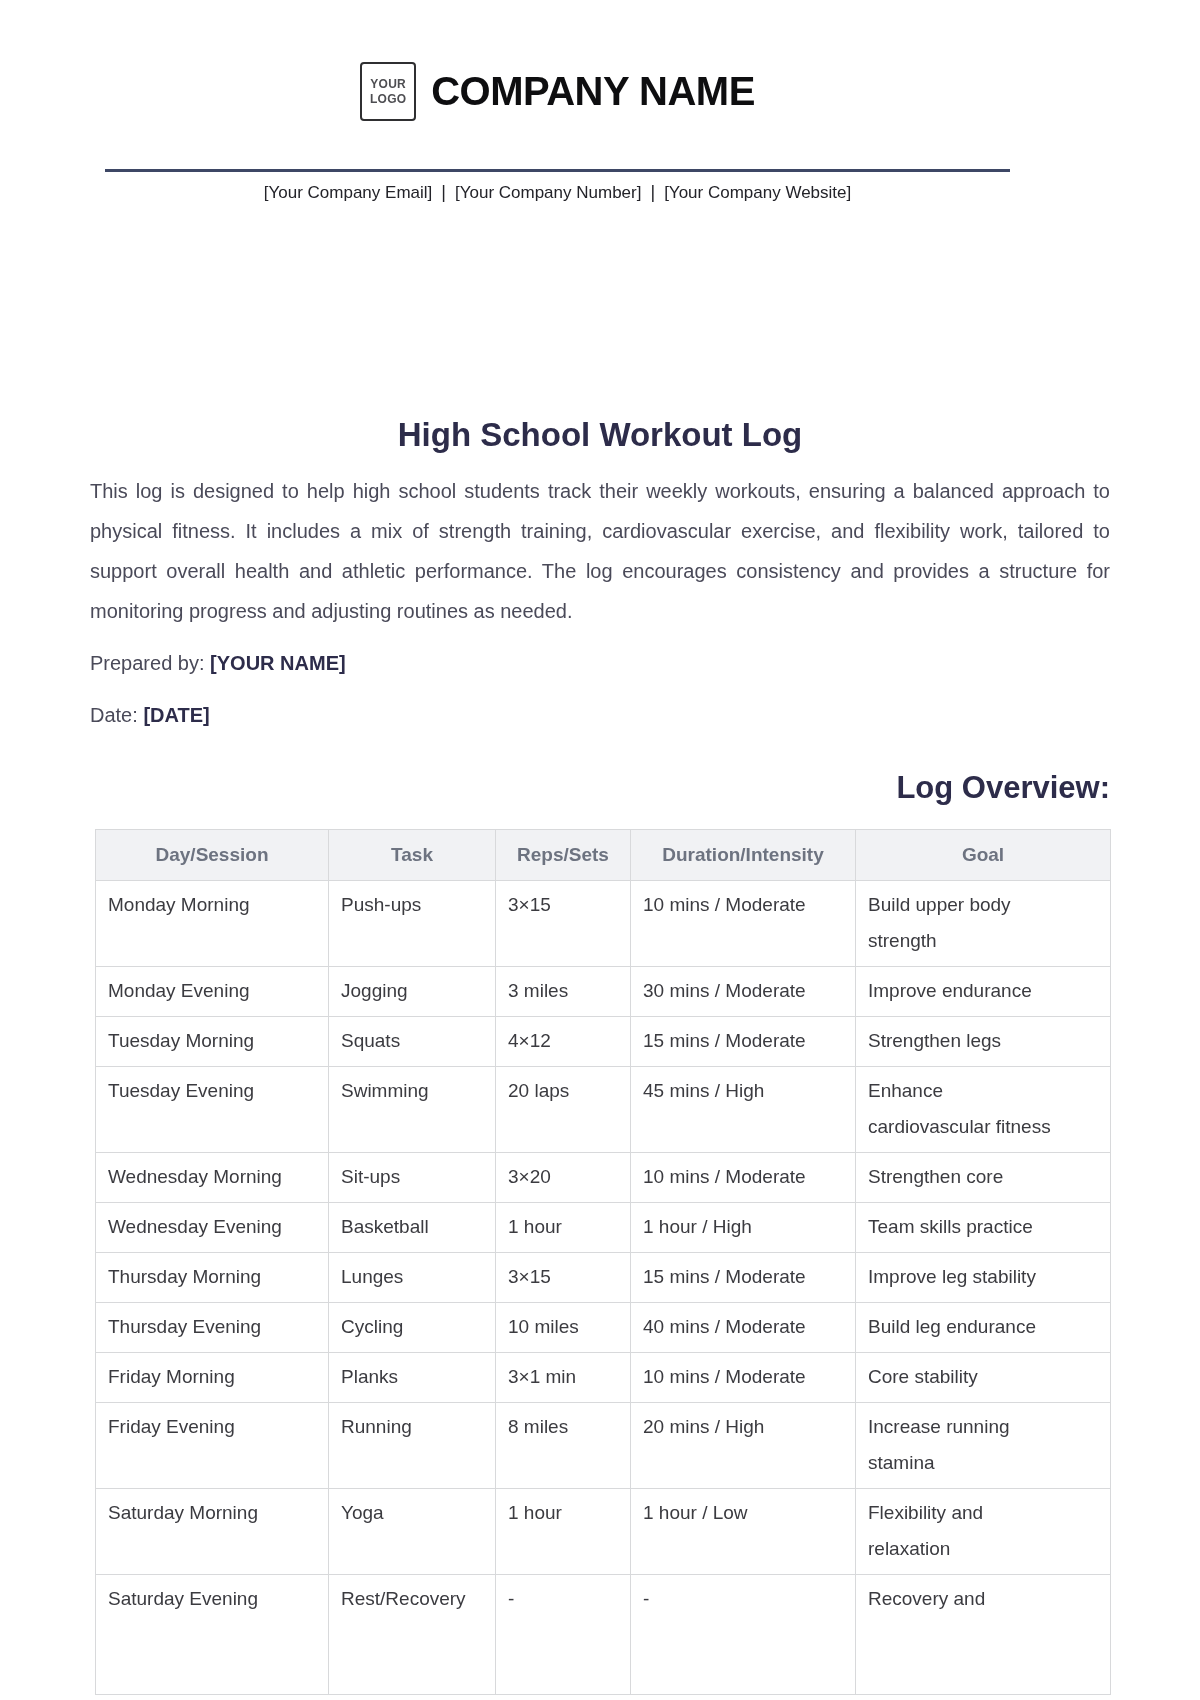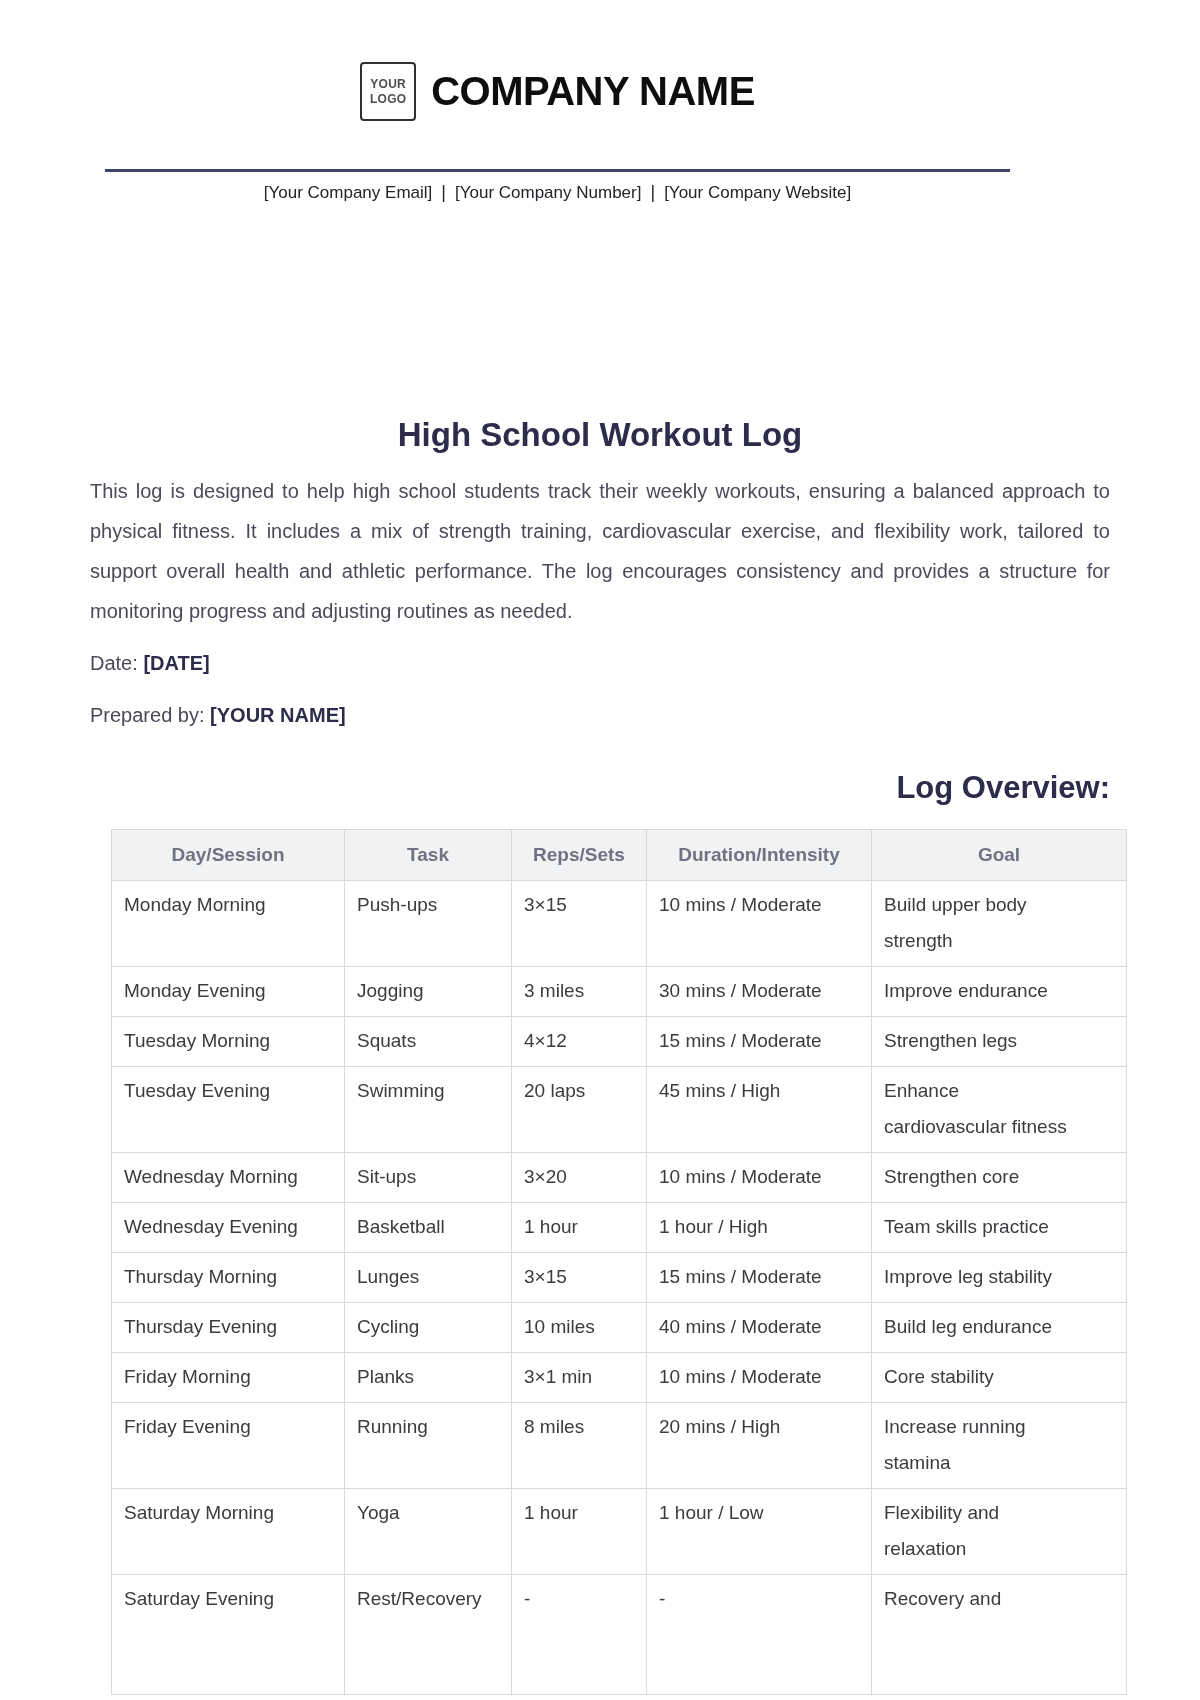--- a/index.html
+++ b/index.html
@@ -43,21 +43,21 @@
   .meta-line { margin-top: 12px; font-size: 20px; line-height: 40px; color: var(--body-text, #4a4a59); }
   .meta-line b { color: var(--heading-text, #2d2c4a); font-weight: bold; }
   .section-heading {
     margin-top: 38px; font-size: 31px; line-height: 30px; font-weight: bold;
     color: var(--heading-text, #2d2c4a);
     text-align: right;
   }
 
   
   table.workout {
-    margin-top: 26px; margin-left: 21px;
+    margin-top: 26px; margin-left: 5px;
     width: 1015px; border-collapse: collapse; table-layout: fixed;
   }
   col.c1 { width: 233px; } col.c2 { width: 167px; } col.c3 { width: 135px; }
   col.c4 { width: 225px; } col.c5 { width: 255px; }
   table.workout th, table.workout td { border: 1px solid var(--table-border, #d8d9db); }
   table.workout th {
     background: var(--table-header-bg, #f1f2f4);
     color: var(--table-header-text, #6d7380);
     font-size: 19px; font-weight: bold; text-align: center;
     padding: 7px 6px; line-height: 36px;
@@ -88,26 +88,26 @@
       <span>[Your Company Email]</span><span class="contact-sep">|</span><span>[Your Company Number]</span><span class="contact-sep">|</span><span>[Your Company Website]</span>
     </div>
   </div>
 
   <div class="doc">
     <h1 class="doc-title">High School Workout Log</h1>
 
     <p class="doc-desc">This log is designed to help high school students track their weekly workouts, ensuring a balanced approach to physical fitness. It includes a mix of strength training, cardiovascular exercise, and flexibility work, tailored to support overall health and athletic performance. The log encourages consistency and provides a structure for monitoring progress and adjusting routines as needed.</p>
 
     <p class="meta-line">
+      <span>Prepared by:</span>
+      <b>[YOUR NAME]</b>
+    </p>
+    <p class="meta-line">
       <span>Date:</span>
       <b>[DATE]</b>
-    </p>
-    <p class="meta-line">
-      <span>Prepared by:</span>
-      <b>[YOUR NAME]</b>
     </p>
 
     <h2 class="section-heading">Log Overview:</h2>
 
     <table class="workout">
       <colgroup>
         <col class="c1">
           <col class="c2">
           <col class="c3">
           <col class="c4">

